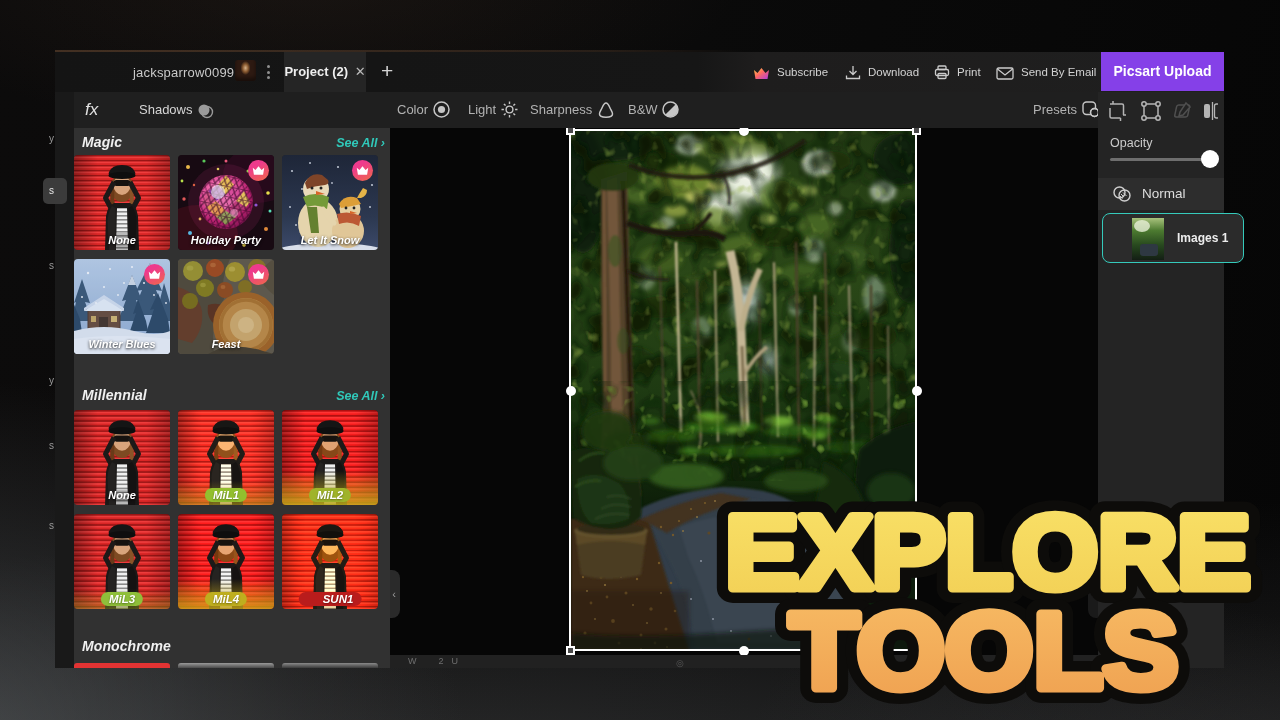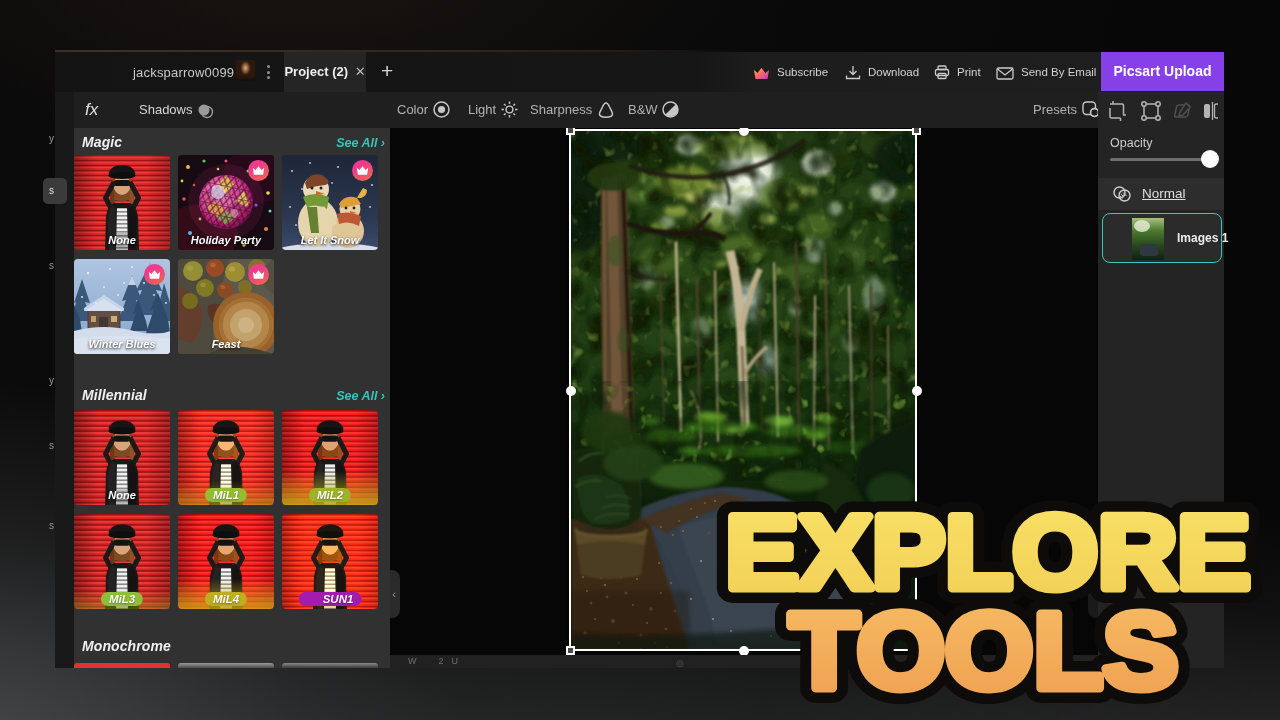--- a/index.html
+++ b/index.html
@@ -44,22 +44,22 @@
 .cfoot{position:absolute;left:0;bottom:0;width:708px;height:13px;background:#212121;color:#6e6e6e;font-size:9px;line-height:13px;padding-left:18px;letter-spacing:1px;}
 .photo{position:absolute;left:236px;top:3px;width:346px;height:520px;}
 .frame{position:absolute;left:234px;top:1px;width:348px;height:522px;border:2px solid #fff;box-shadow:0 0 2px rgba(0,0,0,.6);}
 .hnd{position:absolute;width:9px;height:9px;background:#4a4a4a;border:2px solid #fff;}
 .hndc{position:absolute;width:10px;height:10px;border-radius:50%;background:#fff;}
 
 .rpanel{position:absolute;left:1043px;top:40px;width:126px;height:576px;background:#242424;}
 .rlab{position:absolute;left:12px;top:48px;color:#cccccc;font-size:12.5px;}
 .slider{position:absolute;left:12px;top:66px;width:107px;height:3px;background:#6e6e6e;border-radius:2px;}
 .knob{position:absolute;left:103px;top:58px;width:18px;height:18px;border-radius:50%;background:#fff;}
-.blend{position:absolute;left:0px;top:86px;width:126px;height:32px;background:#2d2d2d;color:#dedede;font-size:13.5px;line-height:32px;text-decoration:underline;}
-.layer{position:absolute;left:4px;width:120px;height:48px;border-radius:8px;background:#2b2b2b;color:#ececec;font-size:12px;font-weight:bold;white-space:nowrap;}
+.blend{position:absolute;left:0px;top:86px;width:126px;height:32px;background:#2d2d2d;color:#dedede;font-size:13.5px;line-height:32px;}
+.layer{position:absolute;left:4px;width:142px;height:48px;border-radius:8px;background:#2b2b2b;color:#ececec;font-size:12px;font-weight:bold;white-space:nowrap;}
 .lthumb{position:absolute;left:29px;top:3px;width:36px;height:42px;}
 
 .bigtext{position:absolute;left:690px;top:470px;}
 </style></head>
 <body>
 <div id="stage">
 <svg width="0" height="0" style="position:absolute">
 <defs>
 <pattern id="corr" width="96" height="5" patternUnits="userSpaceOnUse">
   <rect width="96" height="5" fill="#d92525"></rect>
@@ -445,21 +445,21 @@
           <div style="position:absolute;inset:0;filter:saturate(1.25) brightness(1.02);"><svg width="96" height="97" viewBox="0 0 96 95" preserveAspectRatio="none">
               <use href="#woman"></use>
             </svg></div>
       <div style="position:absolute;left:0;right:0;bottom:0;height:30px;background:linear-gradient(to bottom,rgba(200,170,20,0),rgba(205,172,22,.8));"></div>
           <div class="chip" style="background:#bfae1e;">MiL4</div>
         </div>
     <div class="th" style="left:208px;top:386px;">
           <div style="position:absolute;inset:0;filter:sepia(.45) saturate(2.1) brightness(1.04);"><svg width="96" height="97" viewBox="0 0 96 95" preserveAspectRatio="none">
               <use href="#woman"></use>
             </svg></div>
-      <div class="chip" style="background:#a21caf;padding-left:24px;">SUN1</div>
+      <div class="chip" style="background:#b91c1c;padding-left:24px;">SUN1</div>
         </div>
 
     <div class="sect" style="top:510px;">Monochrome</div>
     <div style="position:absolute;left:0;top:535px;width:96px;height:5px;border-radius:3px 3px 0 0;background:#e23333;"></div>
     <div style="position:absolute;left:104px;top:535px;width:96px;height:5px;border-radius:3px 3px 0 0;background:linear-gradient(#9a9a9a,#4a4a4a);"></div>
     <div style="position:absolute;left:208px;top:535px;width:96px;height:5px;border-radius:3px 3px 0 0;background:linear-gradient(#8a8a8a,#3a3a3a);"></div>
   </div>
   <div class="canvas">
     <svg class="photo" style="left:181px;top:3px;" width="346" height="520" viewBox="0 0 346 520">
       <defs>

